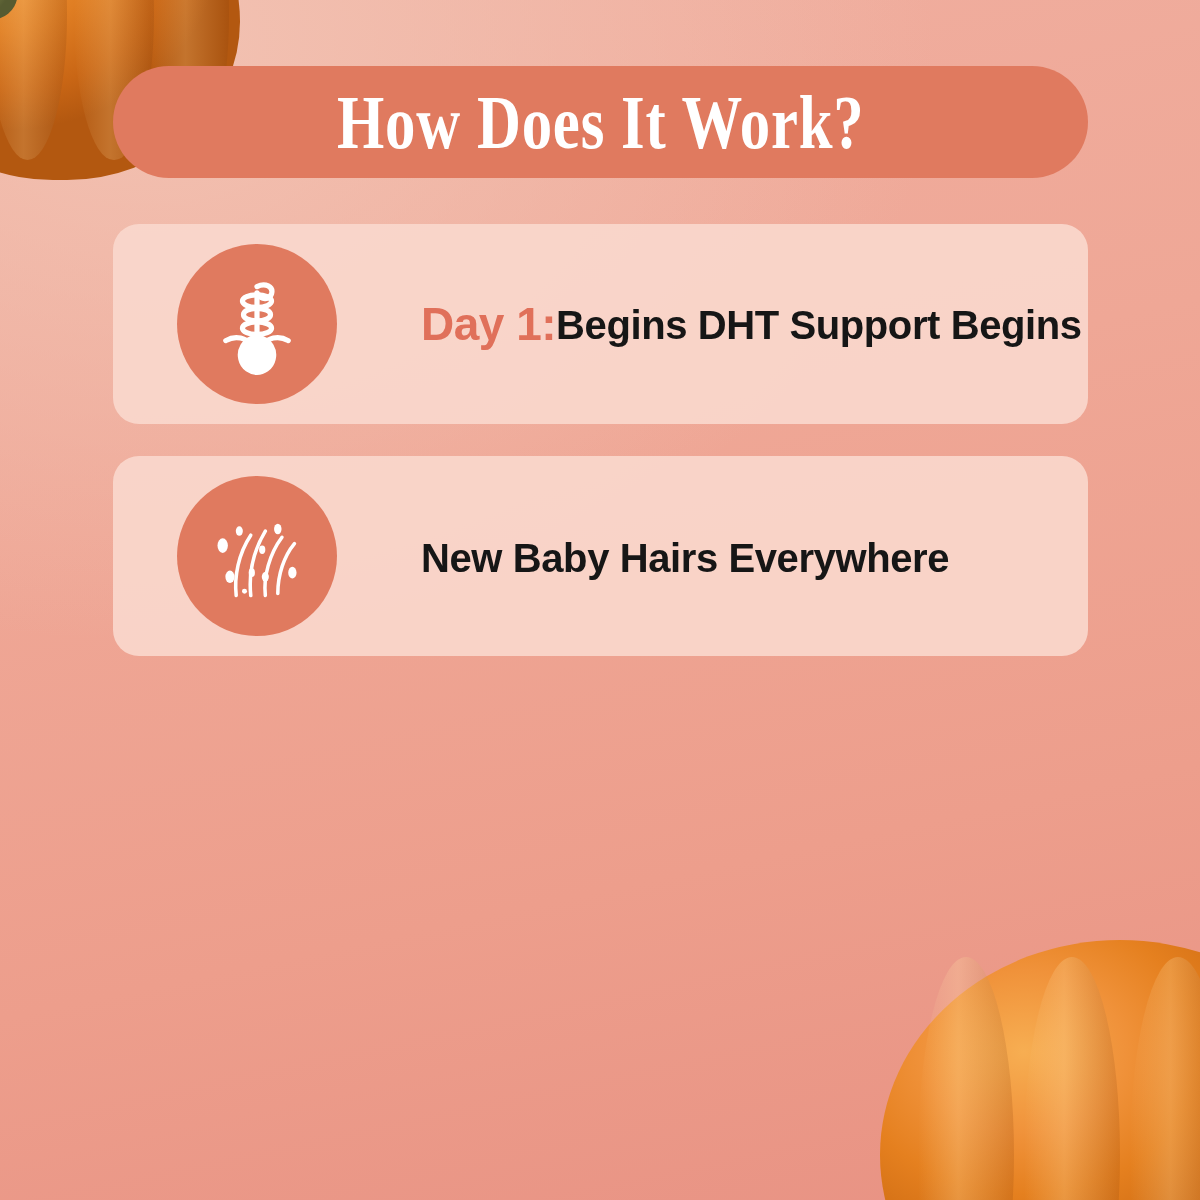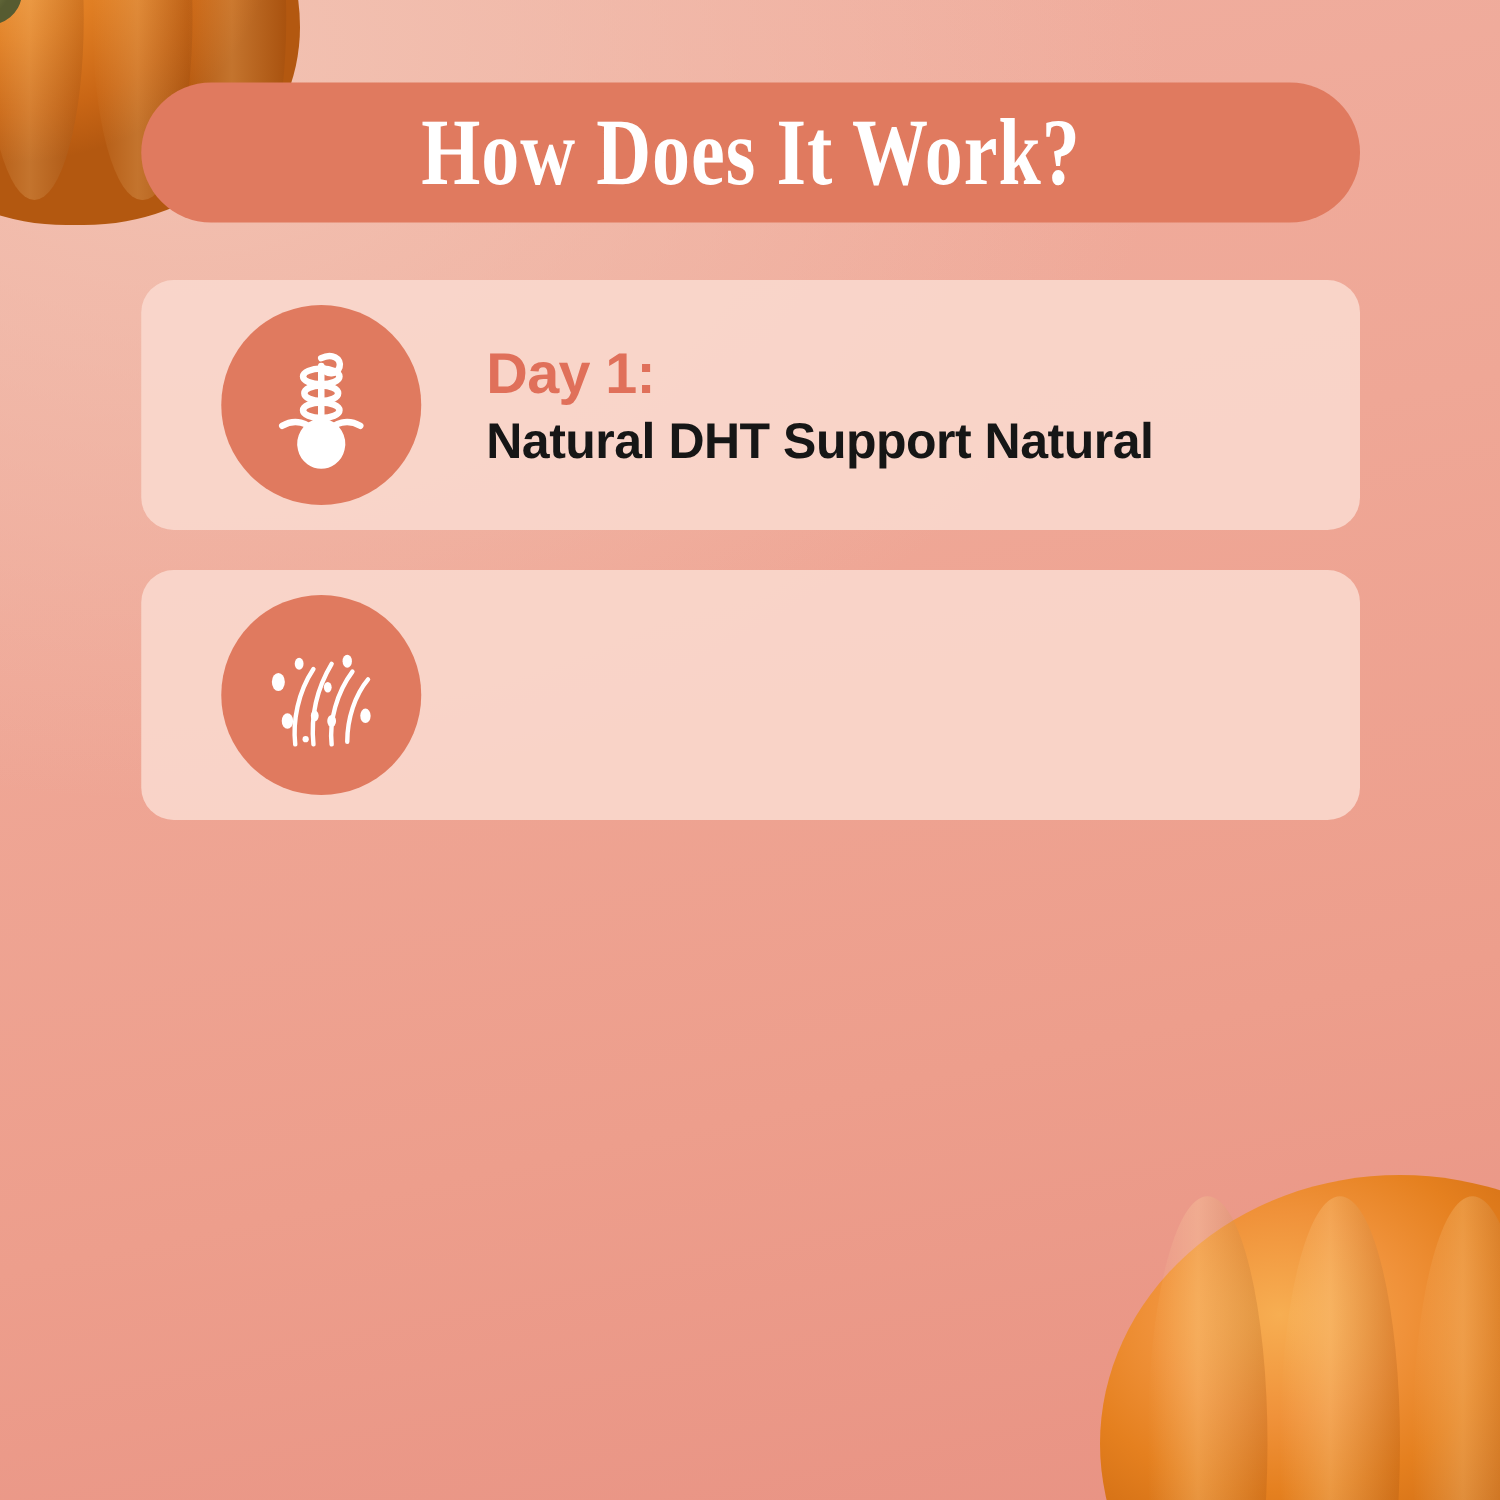--- a/index.html
+++ b/index.html
@@ -106,22 +106,22 @@
     flex:0 0 auto;
     width:160px; height:160px;
     margin-left:64px;
     border-radius:50%;
     background:#E07A5F;
     display:flex; align-items:center; justify-content:center;
   }
   .icon-wrap svg { display:block; width:104px; height:104px; }
 
   .text-wrap {
-    margin-left:52px;
-    display:flex; flex-direction:column; 
+    margin-left:84px;
+    display:flex; 
   }
   .day-label {
     font-size:46px;
     font-weight:700;
     color:#E0705A;
     letter-spacing:-0.5px;
     line-height:1.18;
   }
   .desc-label {
     font-size:40px;
@@ -160,21 +160,21 @@
           <ellipse cx="50" cy="41" rx="13" ry="6"></ellipse>
           <ellipse cx="50" cy="54" rx="14" ry="6"></ellipse>
           <path d="M50 20 L50 62"></path>
           <path d="M20 66 C30 60 40 64 44 70"></path>
           <path d="M80 66 C70 60 60 64 56 70"></path>
           <path d="M50 62 C36 64 32 76 34 84 C36 93 44 97 50 97 C56 97 64 93 66 84 C68 76 64 64 50 62 Z" fill="#FFFFFF" stroke="#FFFFFF" stroke-width="4"></path>
         </svg>
       </div>
       <div class="text-wrap">
         <div class="day-label">Day 1:</div>
-        <div class="desc-label">Natural DHT Support Natural</div>
+        <div class="desc-label">Begins DHT Support Begins</div>
       </div>
     </div>
 
 
     <div class="card">
       <div class="icon-wrap">
         <svg viewBox="0 0 100 100" fill="none" aria-hidden="true">
           <g stroke="#FFFFFF" stroke-width="3.4" stroke-linecap="round">
             <path d="M30 88 C28 70 32 48 44 30"></path>
             <path d="M44 88 C42 68 46 46 58 26"></path>
@@ -188,20 +188,21 @@
             <ellipse cx="70" cy="24" rx="3.6" ry="5"></ellipse>
             <ellipse cx="24" cy="70" rx="4.4" ry="6"></ellipse>
             <ellipse cx="45" cy="66" rx="3" ry="4.2"></ellipse>
             <ellipse cx="58" cy="70" rx="3.4" ry="4.6"></ellipse>
             <ellipse cx="84" cy="66" rx="4" ry="5.6"></ellipse>
             <circle cx="38" cy="84" r="2.4"></circle>
           </g>
         </svg>
       </div>
       <div class="text-wrap">
+        <div class="desc-label">New Baby Hairs Everywhere</div>
       </div>
     </div>
 
 
   </div>
 
   <div class="pumpkin" id="pumpkin-br">
     <div class="body"></div>
     <div class="rib b1"></div>
     <div class="rib b2"></div>

